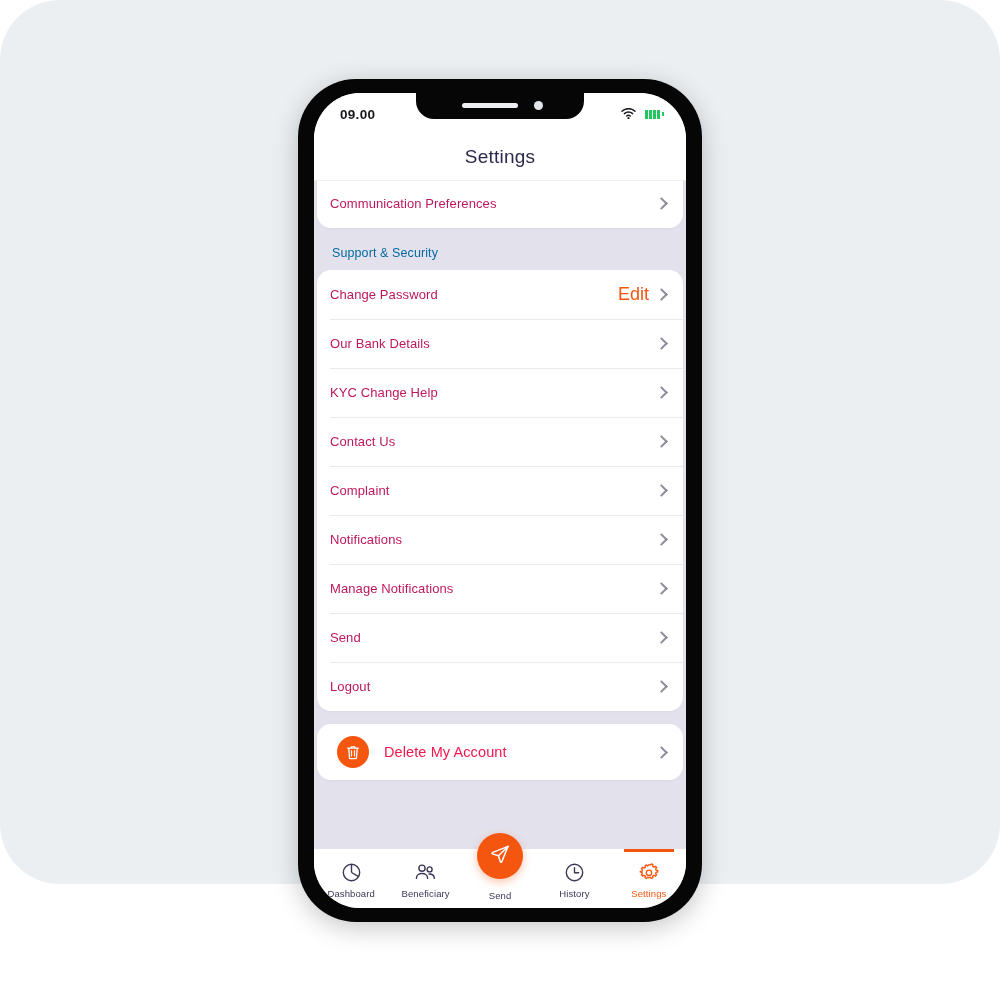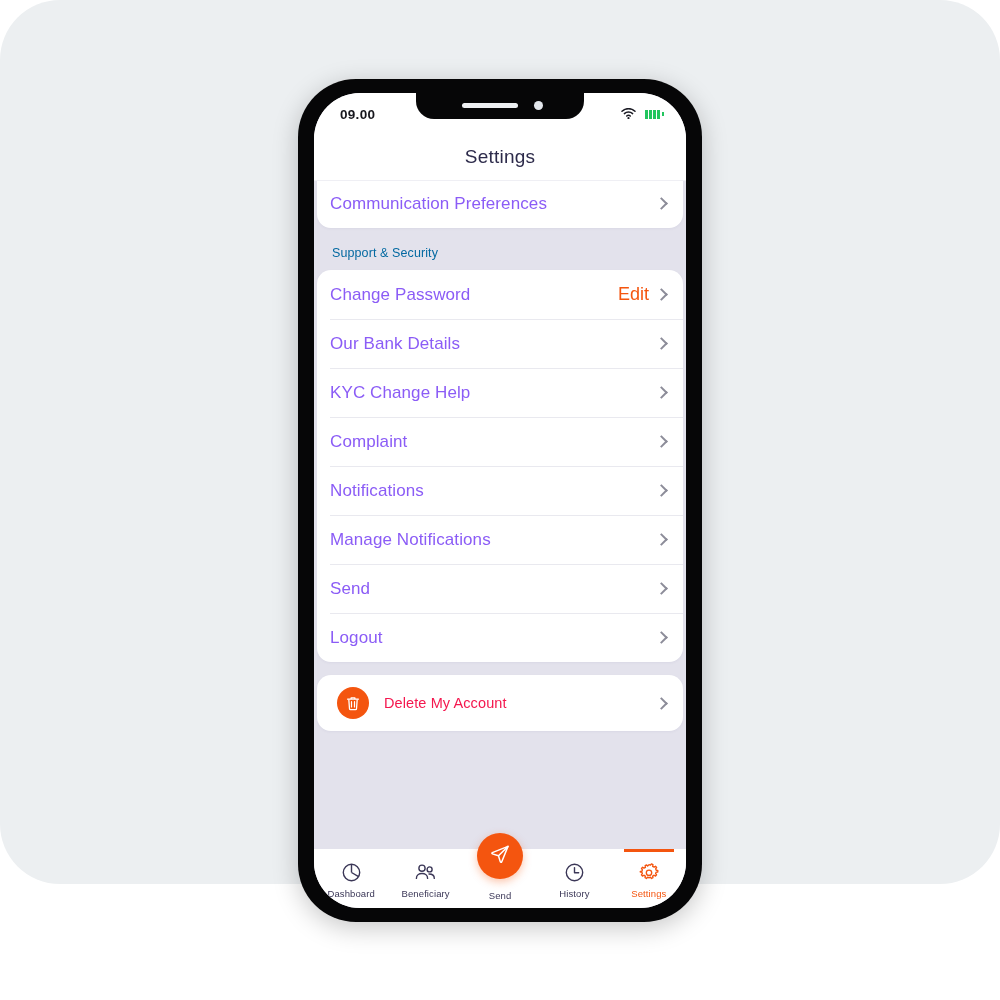--- a/index.html
+++ b/index.html
@@ -113,21 +113,21 @@
     display:flex; align-items:center;
     height:49px;
     padding:0 13px 0 13px;
     position:relative;
   }
   .row .divider {
     position:absolute; left:13px; right:0; top:0;
     height:1px; background:#E9E9EF;
   }
   .row-label {
-    font-size:17px; color:#8b5cf6; letter-spacing:.1px;
+    font-size:13px; color:#be185d; letter-spacing:.1px;
   }
   .row-action {
     margin-left:auto; display:flex; align-items:center; gap:8px;
   }
   .edit-link {
     font-size:18px; color:#F4550F;
   }
   .chev {
     width:9px; height:9px;
     border-right:2px solid #8C8C99;
@@ -266,20 +266,27 @@
           </div>
 
           <div class="row">
             <div class="divider"></div>
             <span class="row-label">KYC Change Help</span>
             <span class="row-action">
               <span class="chev"></span>
             </span>
           </div>
 
+          <div class="row">
+            <div class="divider"></div>
+            <span class="row-label">Contact Us</span>
+            <span class="row-action">
+              <span class="chev"></span>
+            </span>
+          </div>
 
           <div class="row">
             <div class="divider"></div>
             <span class="row-label">Complaint</span>
             <span class="row-action">
               <span class="chev"></span>
             </span>
           </div>
 
           <div class="row">

